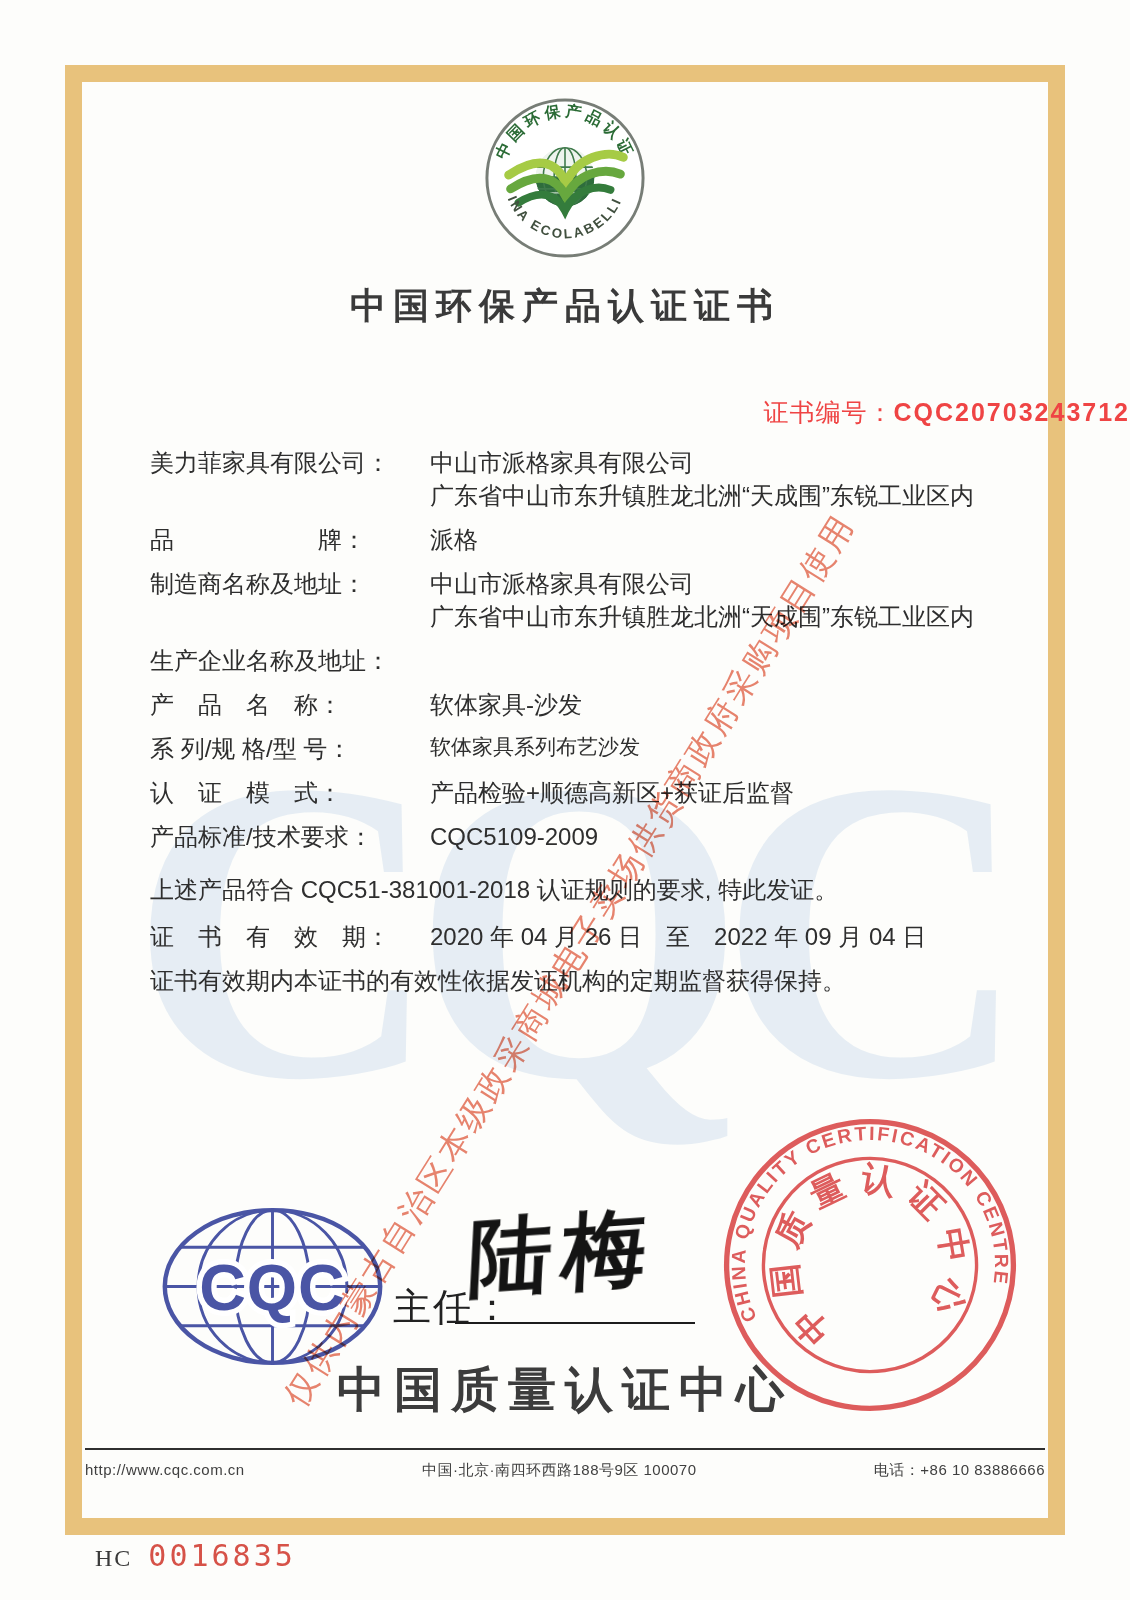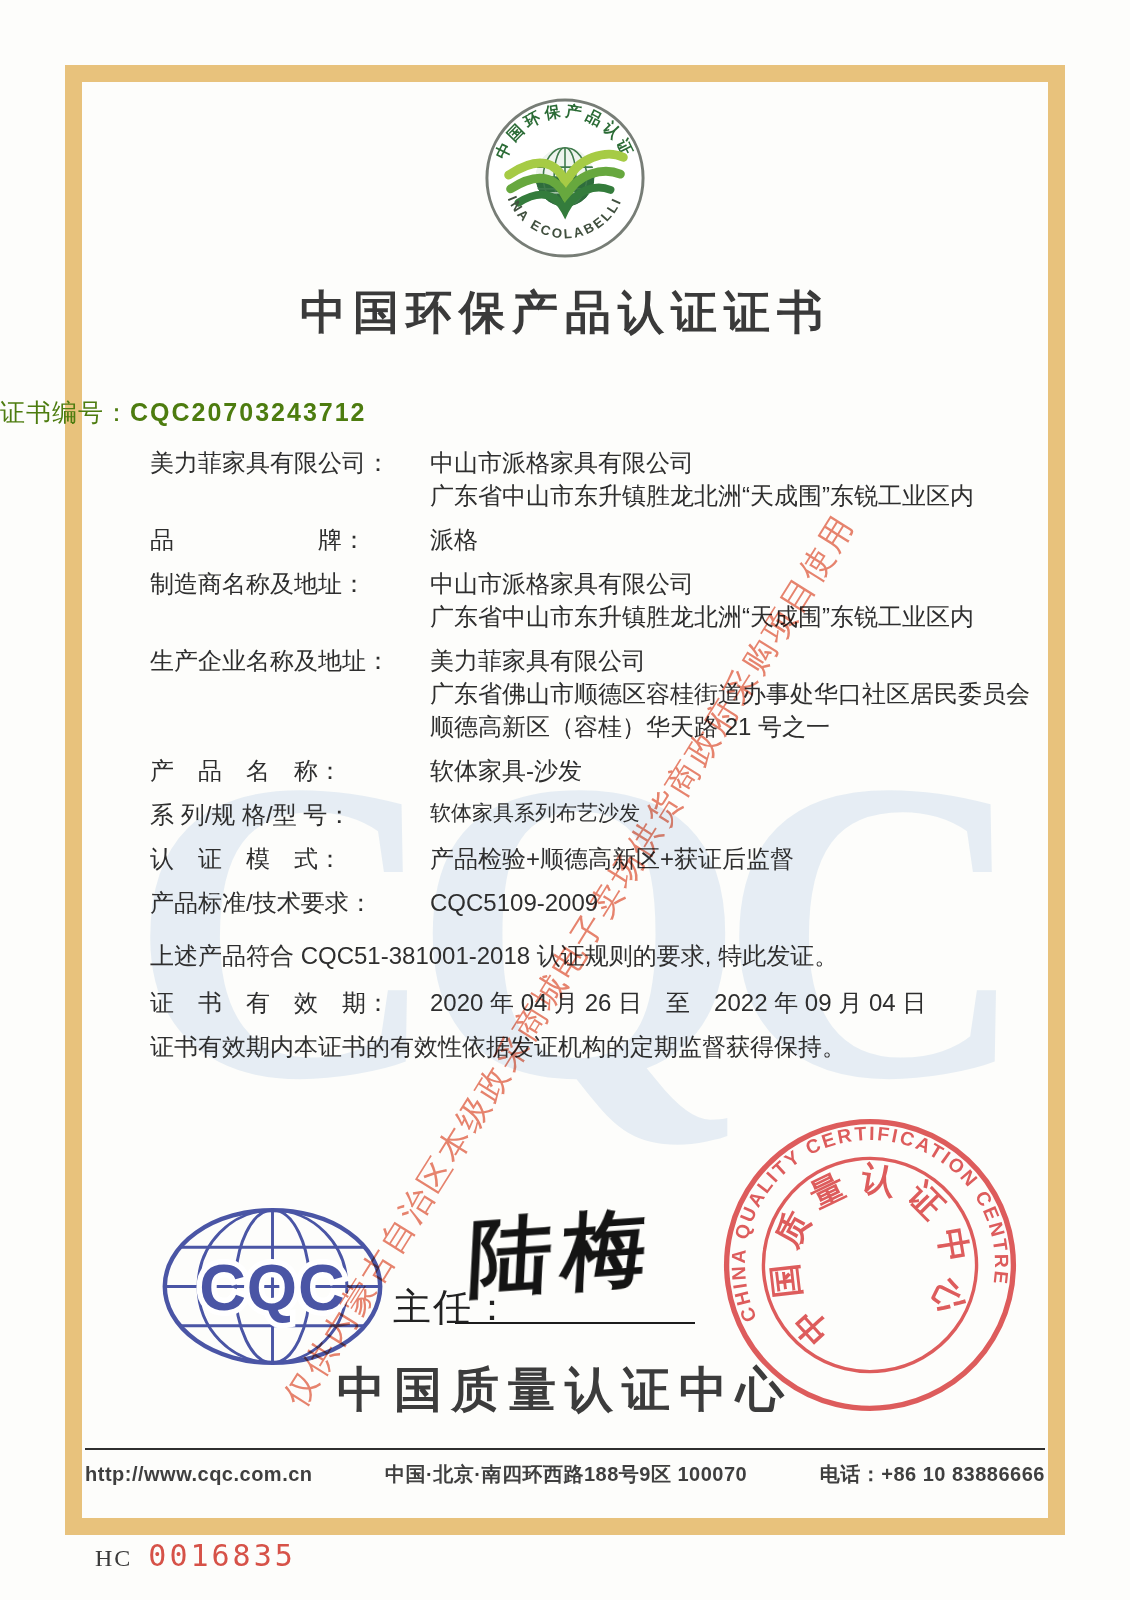--- a/index.html
+++ b/index.html
@@ -23,25 +23,25 @@
   
   .wm-diag {
     position:absolute; left:20px; top:938px; width:1100px; text-align:center;
     transform:rotate(-58deg); transform-origin:center;
     font-size:33px; letter-spacing:3px; color:#e2654b; opacity:0.8;
     mix-blend-mode:multiply; z-index:6; white-space:nowrap; user-select:none;
   }
   .eco-logo { position:absolute; left:481px; top:94px; z-index:4; }
   .title {
     position:absolute; left:0; top:282px; width:100%; text-align:center;
-    font-size:46px; font-weight:700; letter-spacing:7px; color:#3a3a3a; z-index:4;
+    font-size:36px; font-weight:700; letter-spacing:7px; color:#3a3a3a; z-index:4;
   }
   .certno {
-    position:absolute; left:0; top:396px; width:100%; text-align:left;
-    font-size:25px; color:#4d7c0f; z-index:4; letter-spacing:1px;
+    position:absolute; left:0; top:396px; width:100%; text-align:right;
+    font-size:25px; color:#ef4444; z-index:4; letter-spacing:1px;
   }
   .certno .val { font-weight:600; letter-spacing:2px; }
   .content { position:absolute; left:150px; top:446px; width:900px; z-index:4; }
   .row { display:flex; margin-bottom:11px; font-size:24px; line-height:33px; }
   .flabel { flex:0 0 280px; width:280px; white-space:pre; }
   .fvalue { flex:1; }
   .vline { display:block; }
   .fvalue.small .vline { font-size:21px;font-family:Liberation Mono, monospace; }
   .row-full { font-size:24px; line-height:33px; margin-bottom:11px; }
   .statement { margin-top:20px; margin-bottom:14px; }
@@ -58,21 +58,21 @@
   .sign-line { position:absolute; left:455px; top:1322px; width:240px; height:2px; background:#1c1c1c; z-index:4; }
   .stamp { position:absolute; left:715px; top:1110px; z-index:7; transform:rotate(-8deg); opacity:0.92; mix-blend-mode:multiply; }
   .org-name {
     position:absolute; left:0; top:1358px; width:1130px; text-align:center;
     font-size:48px; font-weight:600; letter-spacing:9px; color:#3c3c3c; z-index:4;
   }
   .footer-line { position:absolute; left:85px; top:1448px; width:960px; height:2px; background:#2f2f2f; z-index:4; }
   .footer {
     position:absolute; left:85px; top:1461px; width:960px; z-index:4;
     display:flex; justify-content:space-between; align-items:baseline;
-    font-size:20px; color:#3f3f3f; letter-spacing:0.5px;font-weight:bold;
+    font-size:15px; color:#3f3f3f; letter-spacing:0.5px;
   }
   .serial { position:absolute; left:95px; top:1538px; z-index:4; }
   .serial .pre { font-family:"Liberation Serif", serif; font-size:24px; color:#3a3a3a; letter-spacing:2px; }
   .serial .num { font-family:"DejaVu Sans Mono", monospace; font-size:30px; color:#d65248; letter-spacing:3px; margin-left:16px; }
 </style>
 </head>
 <body>
 
 <div class="page">
 
@@ -143,25 +143,20 @@
     <div class="row">
       <span class="flabel">制造商名称及地址：</span>
       <span class="fvalue">
         <span class="vline">中山市派格家具有限公司</span>
         <span class="vline">广东省中山市东升镇胜龙北洲“天成围”东锐工业区内</span>
       </span>
     </div>
 
     <div class="row">
       <span class="flabel">生产企业名称及地址：</span>
-      <span class="fvalue">
-        <span class="vline">美力菲家具有限公司</span>
-        <span class="vline">广东省佛山市顺德区容桂街道办事处华口社区居民委员会</span>
-        <span class="vline">顺德高新区（容桂）华天路 21 号之一</span>
-      </span>
     </div>
 
     <div class="row">
       <span class="flabel">产　品　名　称：</span>
       <span class="fvalue">
         <span class="vline">软体家具-沙发</span>
       </span>
     </div>
 
     <div class="row">

